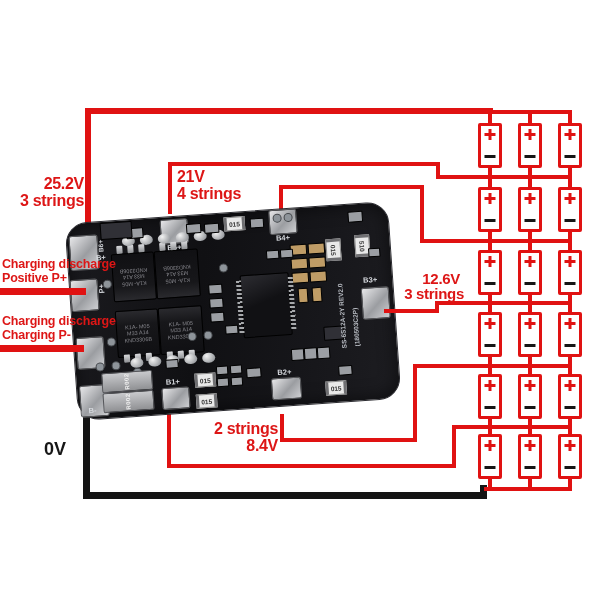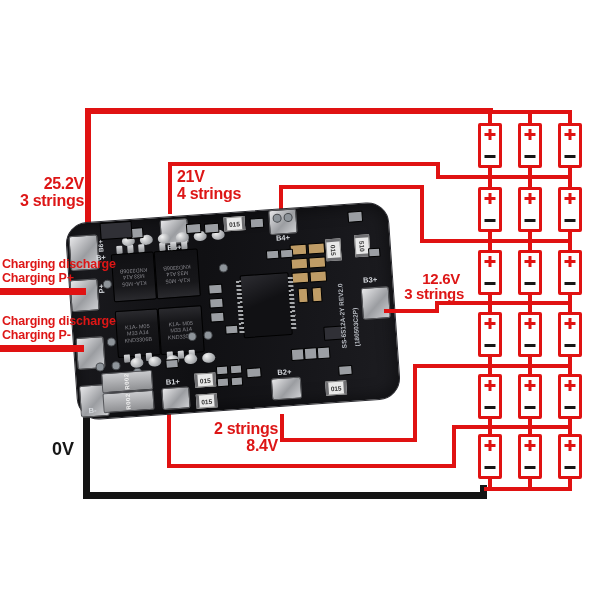--- a/index.html
+++ b/index.html
@@ -348,29 +348,29 @@
   </div>
 
 
   <div class="lbl med r" style="left:392px;top:271px;width:72px;">
     <div style="padding-right:4px;">12.6V</div>
     <div>3 strings</div>
   </div>
 
   <div class="lbl small" style="left:2px;top:258px;">
     <div>Charging discharge</div>
-    <div>Charging P+</div>
+    <div>Positive P+</div>
   </div>
 
   <div class="lbl small" style="left:2px;top:315px;">
     <div>Charging discharge</div>
     <div>Charging P-</div>
   </div>
 
 
-  <div class="lbl dark" style="left:52px;top:441px;font-size:18px;">0V</div>
+  <div class="lbl dark" style="left:44px;top:441px;font-size:18px;">0V</div>
 
 
   <div class="lbl big r" style="left:210px;top:420px;width:68px;">
     <div>2 strings</div>
     <div>8.4V</div>
   </div>
 </div>
 
 </body></html>

